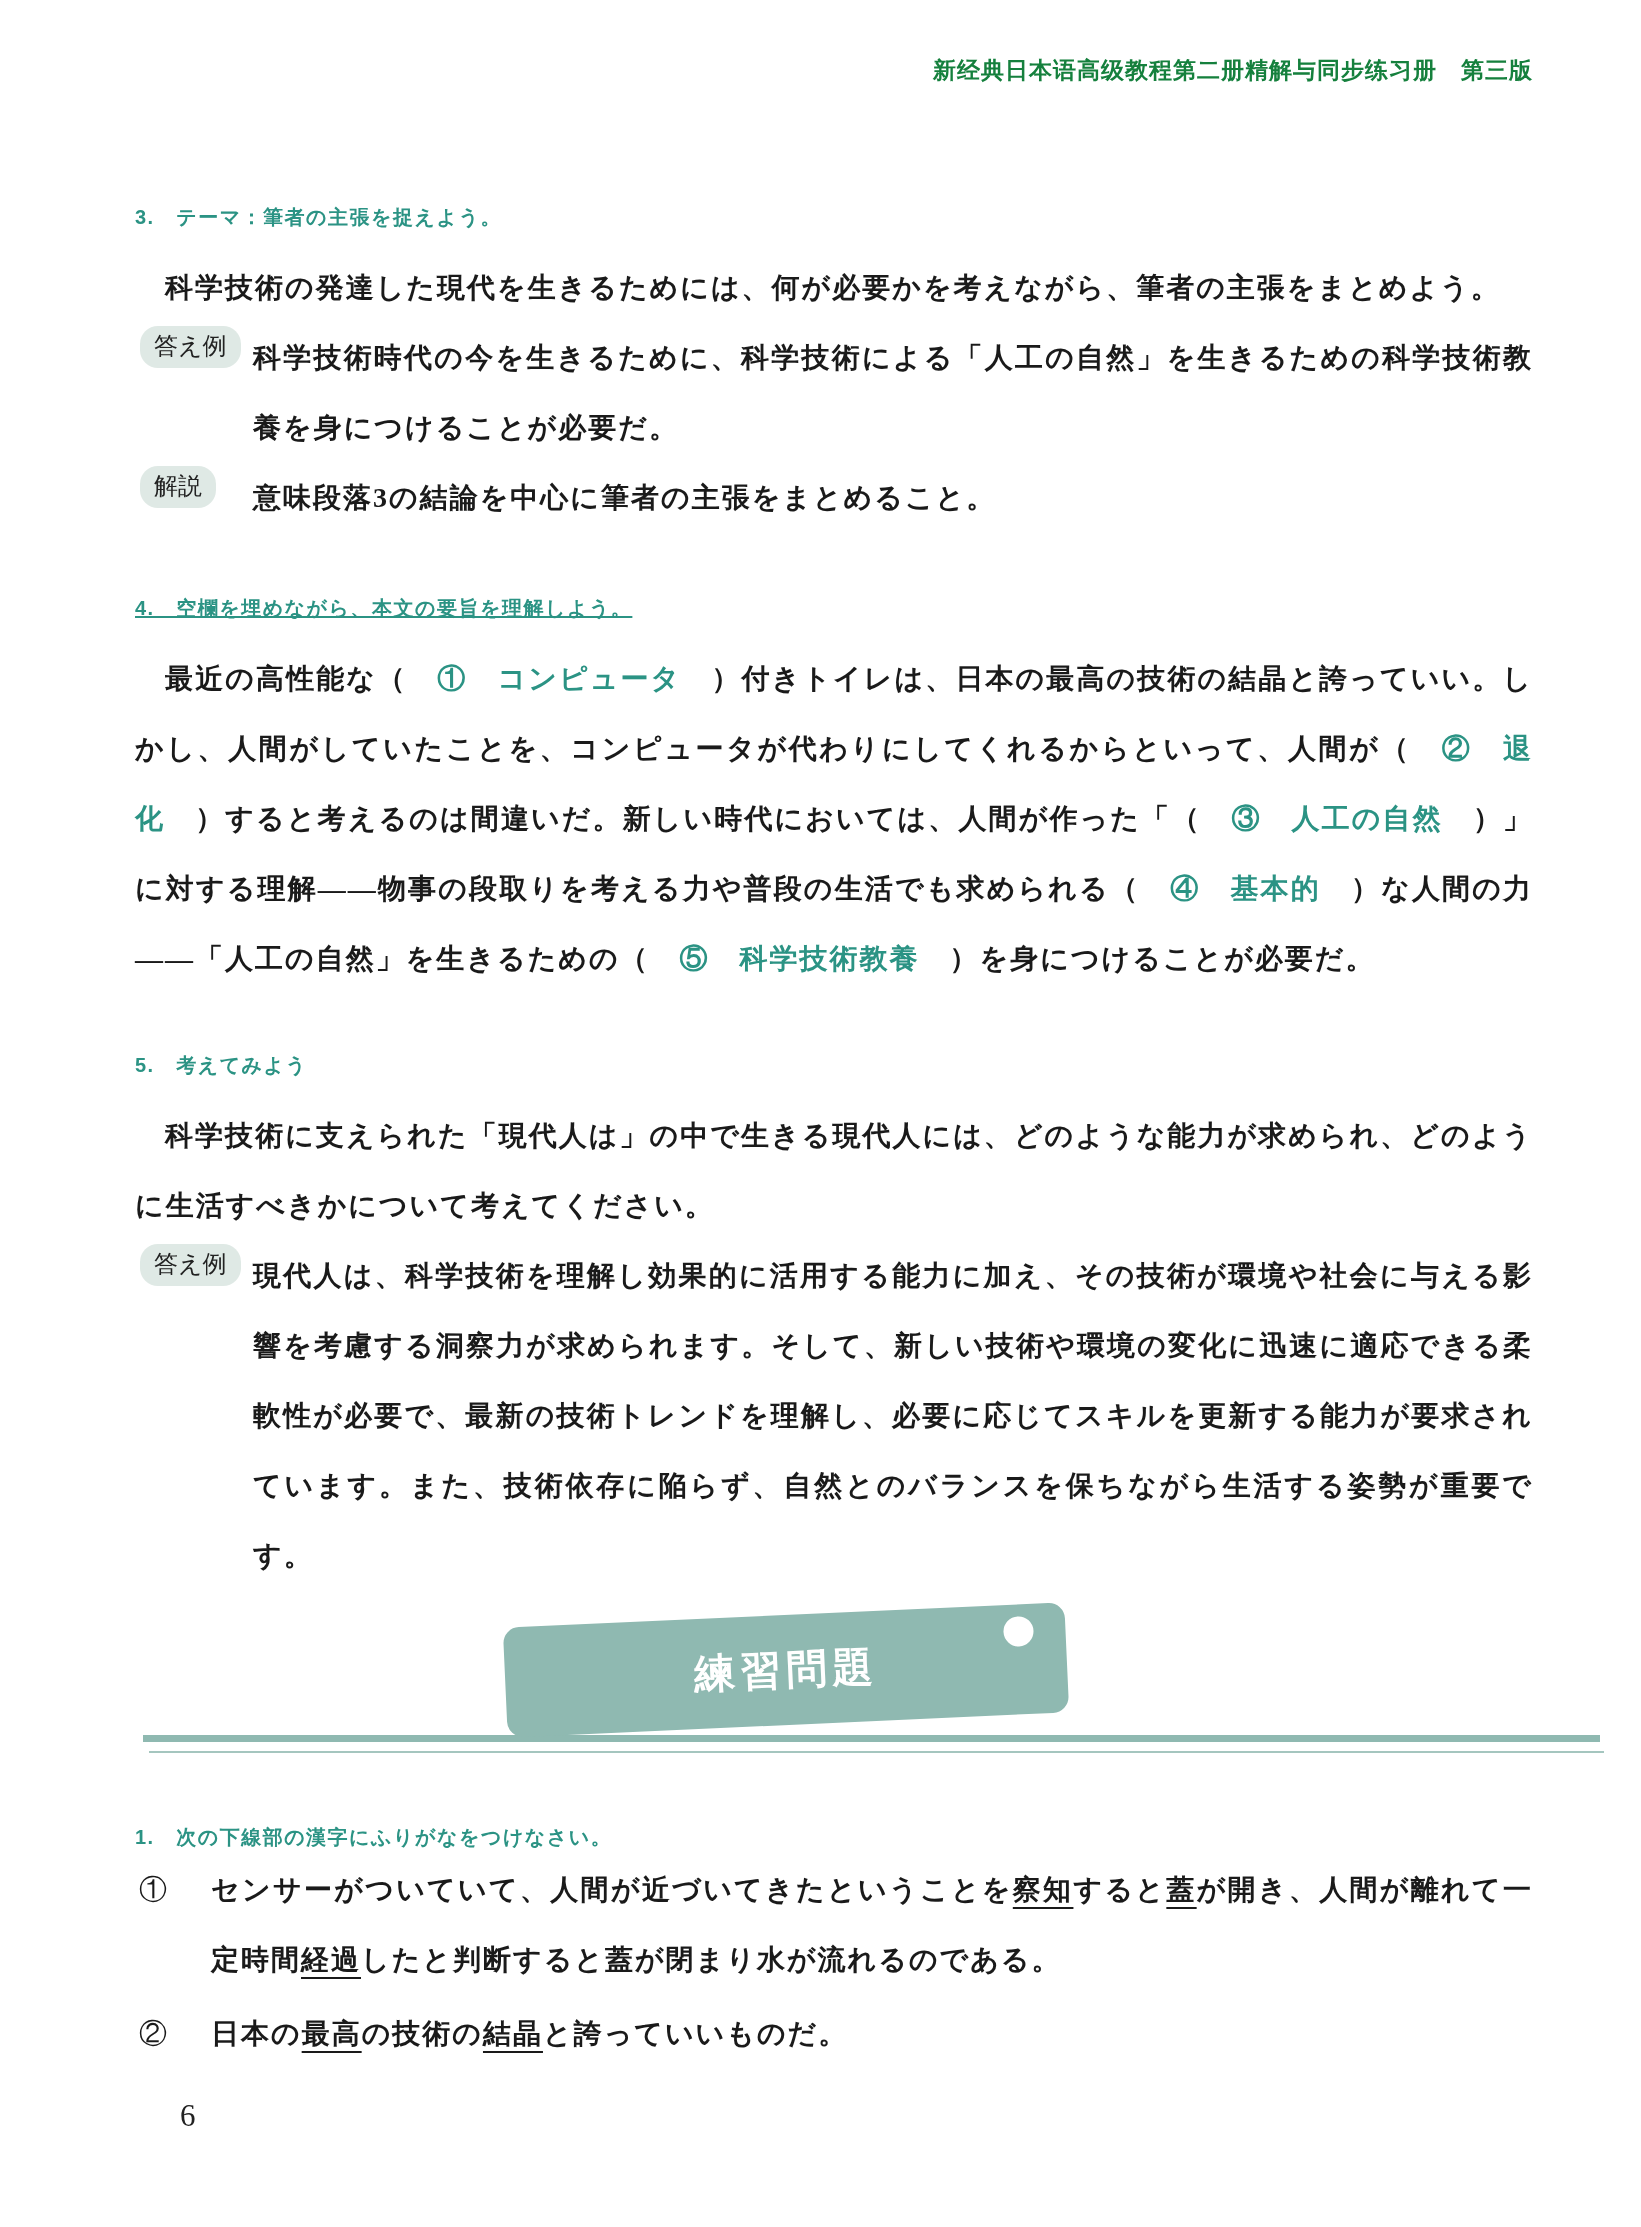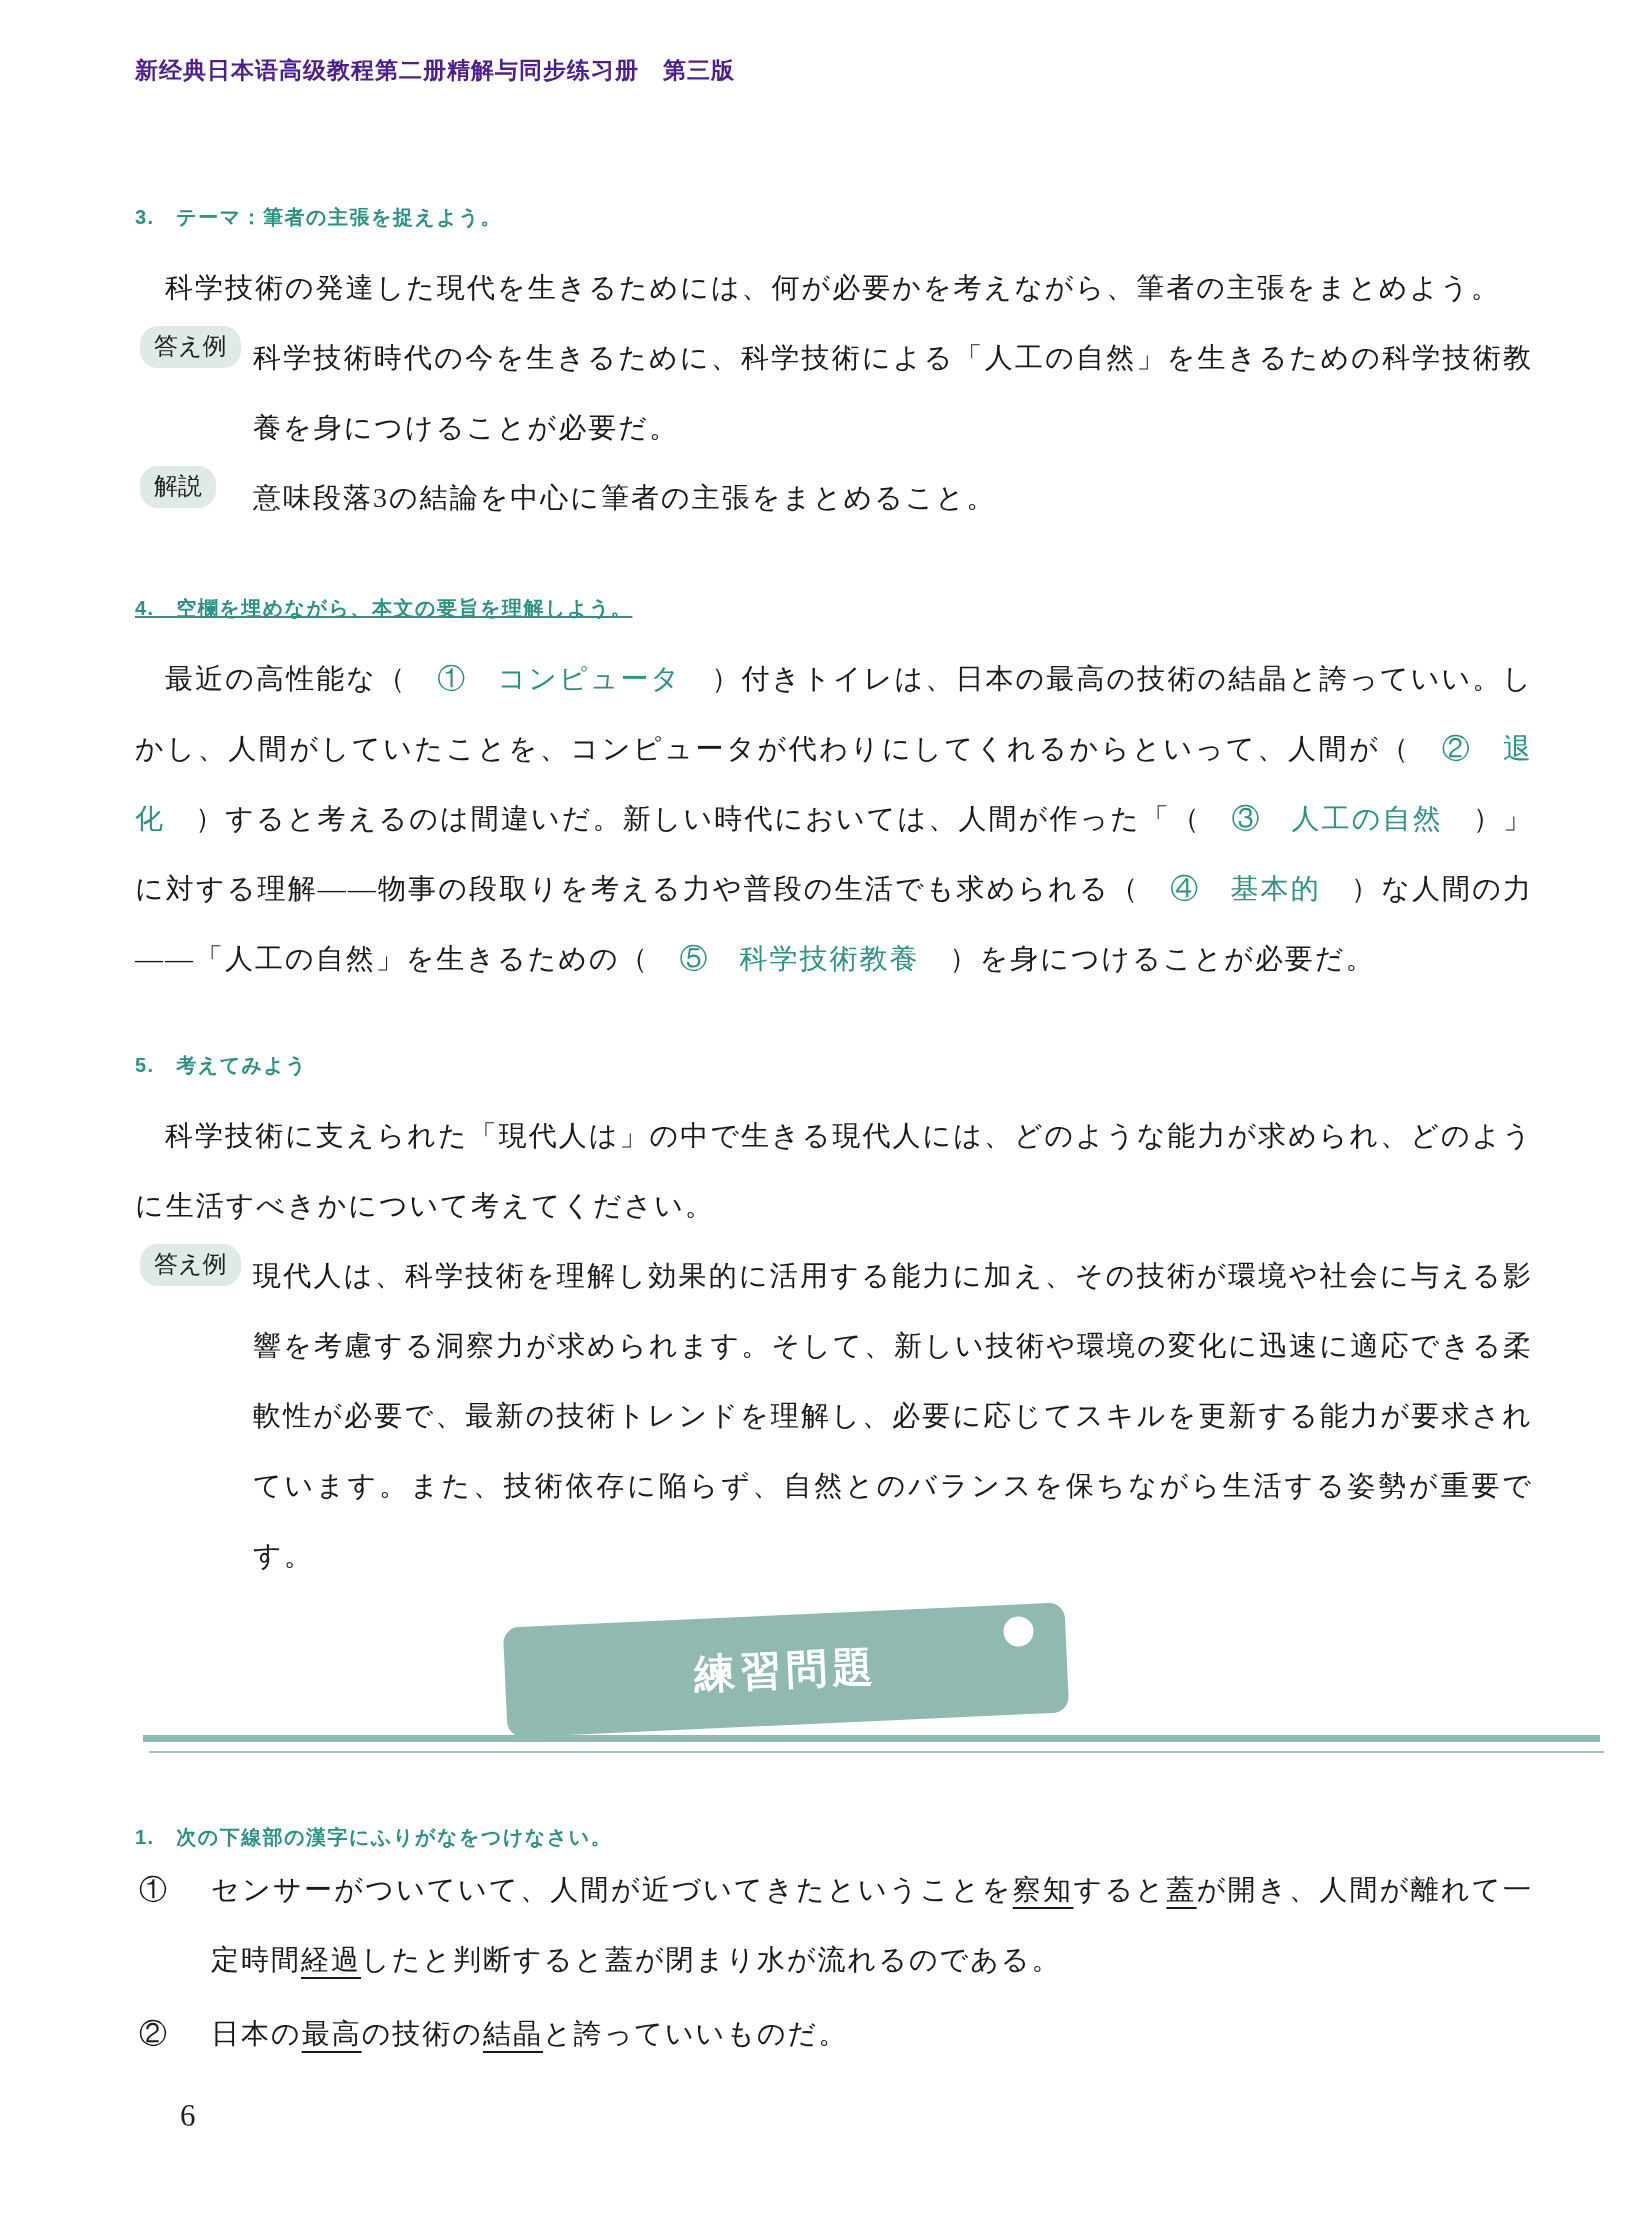--- a/index.html
+++ b/index.html
@@ -21,41 +21,43 @@
     color: var(--ink);
   }
   .content { margin-left: 135px; width: 1398px; }
 
   .book-header {
     padding-top: 55px;
     font-family: "Liberation Sans", "DejaVu Sans", sans-serif;
     font-weight: bold;
     font-size: 23px;
     letter-spacing: 1px;
-    color: #4c1d95;
+    color: #15803d;
+    text-align: right;
   }
 
   .sec-heading {
     font-family: "Liberation Sans", "DejaVu Sans", sans-serif;
     font-weight: bold;
     font-size: 20px;
     letter-spacing: 1.5px;
     color: var(--accent);
   }
   .h3 { margin-top: 118px; }
   .h4 { margin-top: 62px; text-decoration: underline; }
   .h5 { margin-top: 58px; }
   .hq1 { margin-top: 52px; }
 
   .body-text {
     font-size: 28px;
     line-height: 70px;
     letter-spacing: 2px;
     text-align: justify;
     color: var(--ink);
+    font-weight: bold;
   }
   .para { margin-top: 22px; }
 
   .labeled-row {
     display: grid;
     grid-template-columns: 118px 1fr;
     align-items: start;
   }
   .labeled-row .pill {
     justify-self: start;

